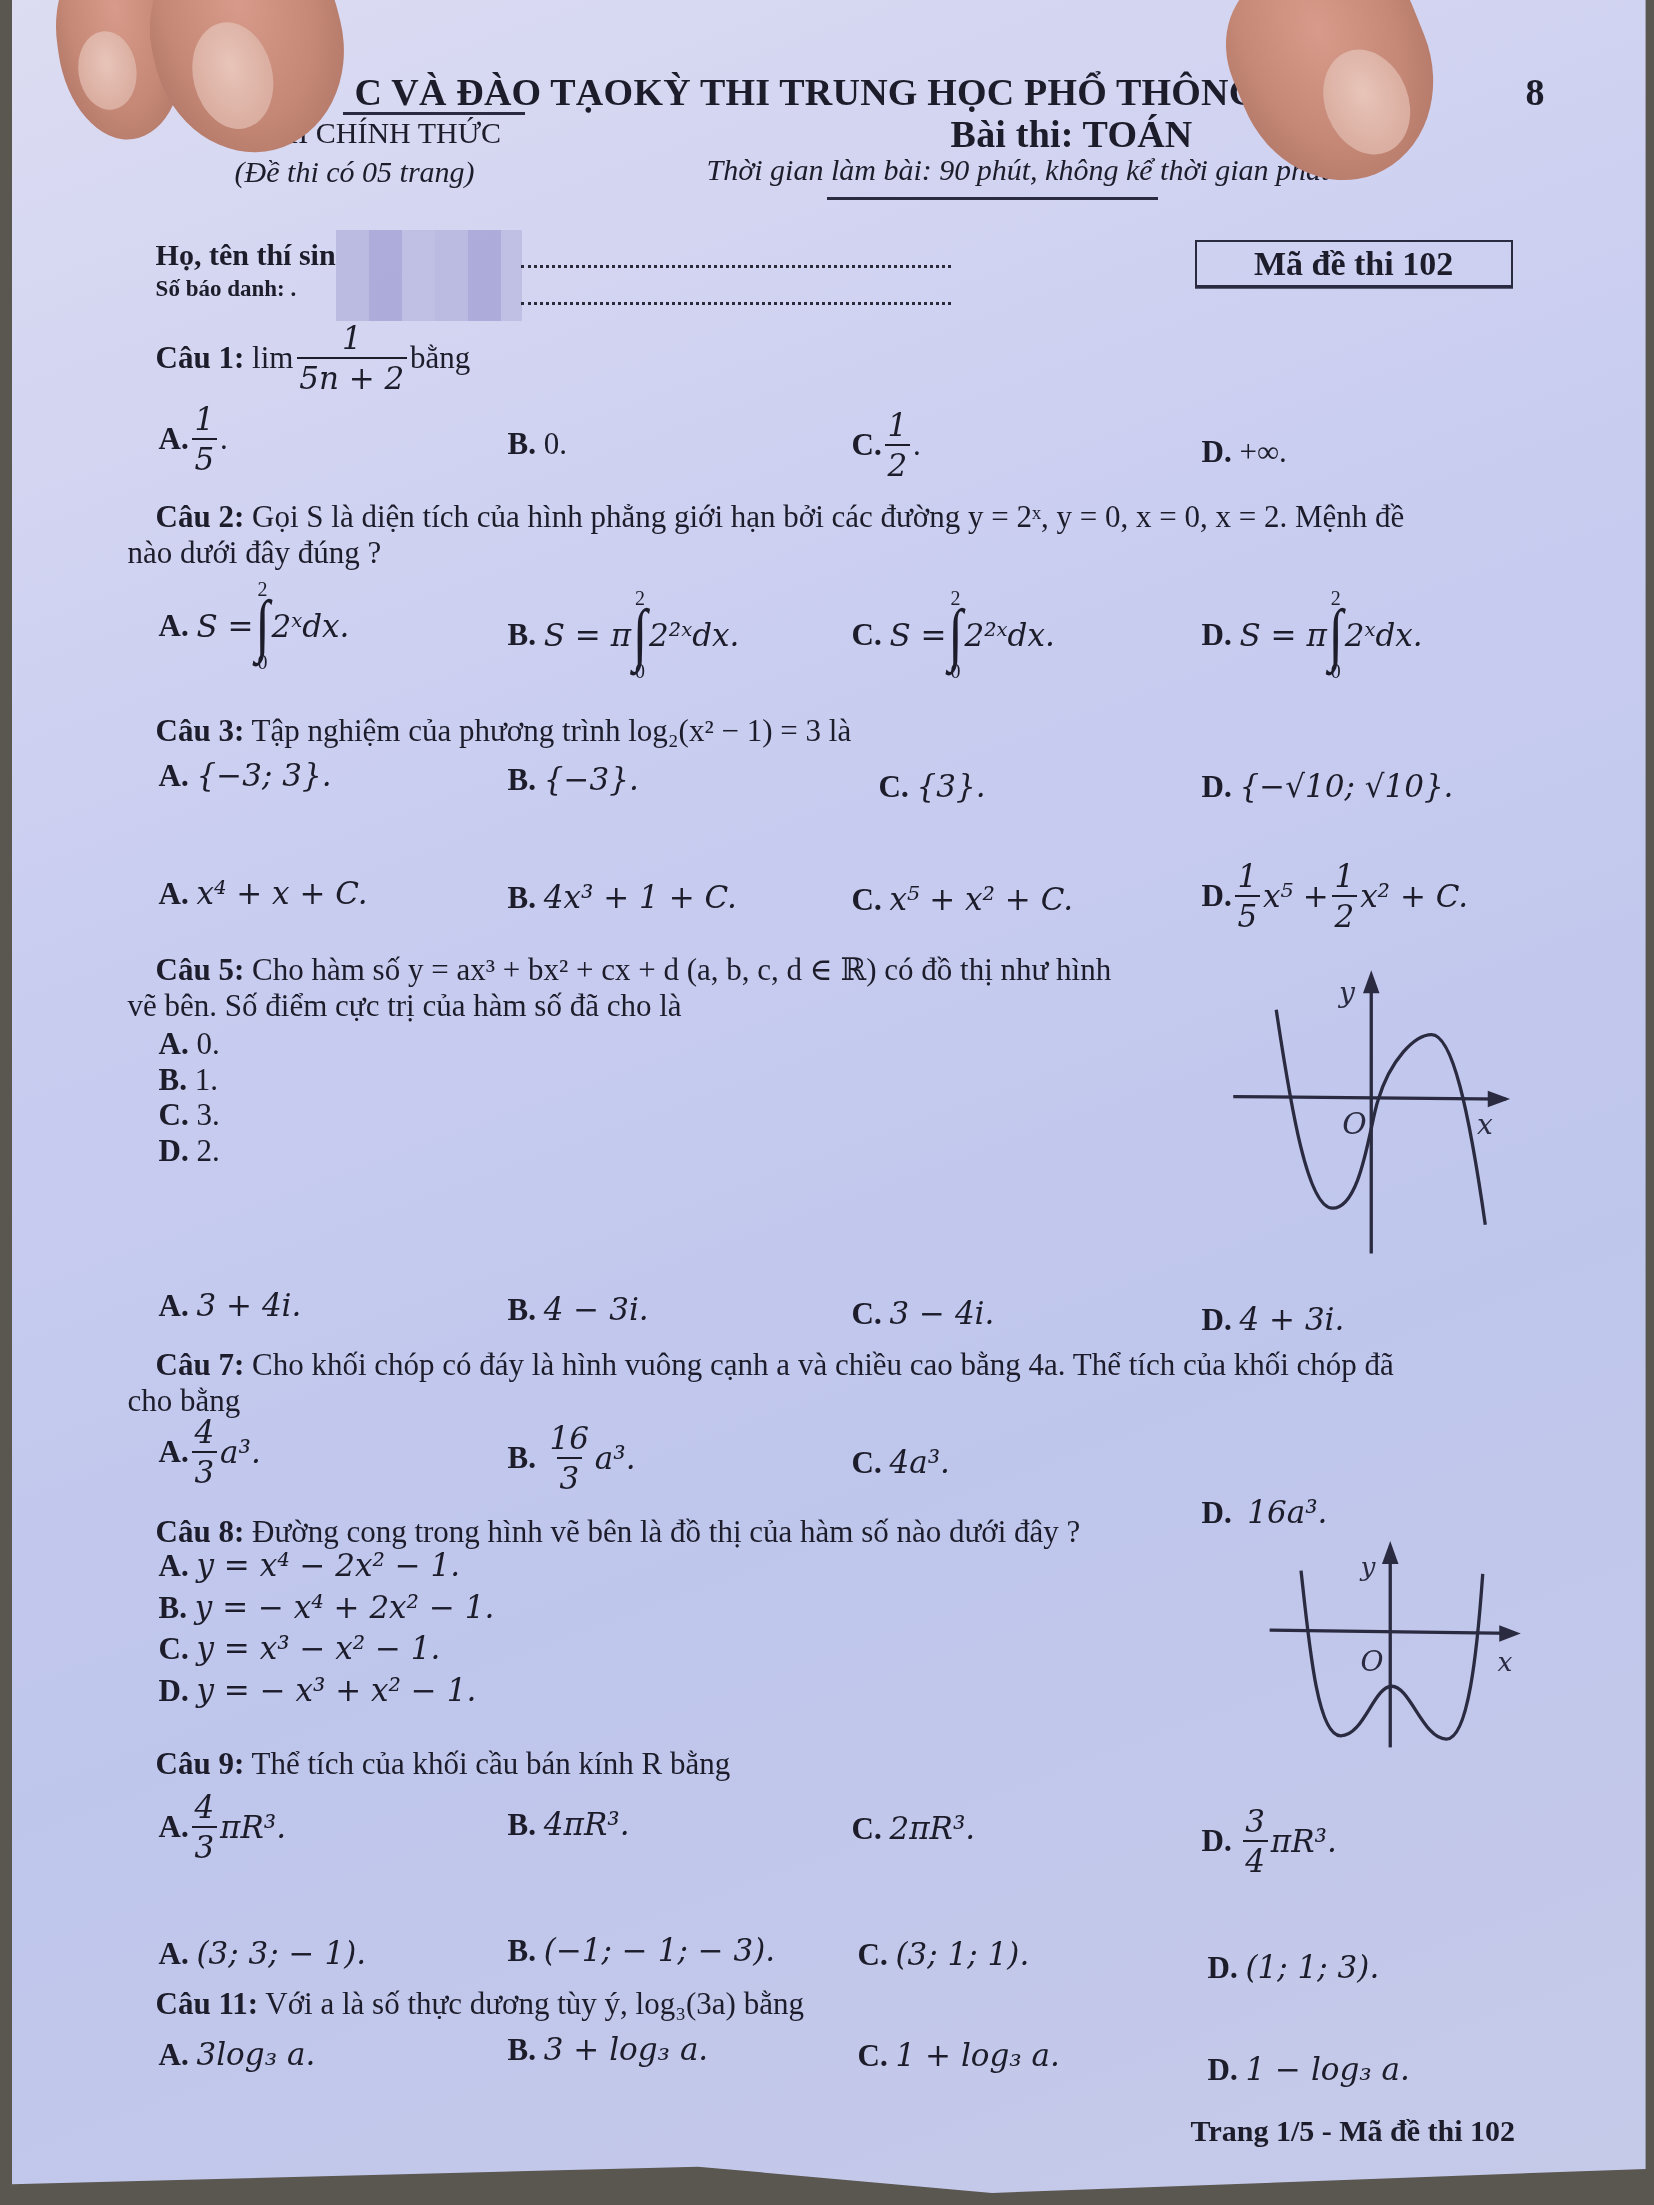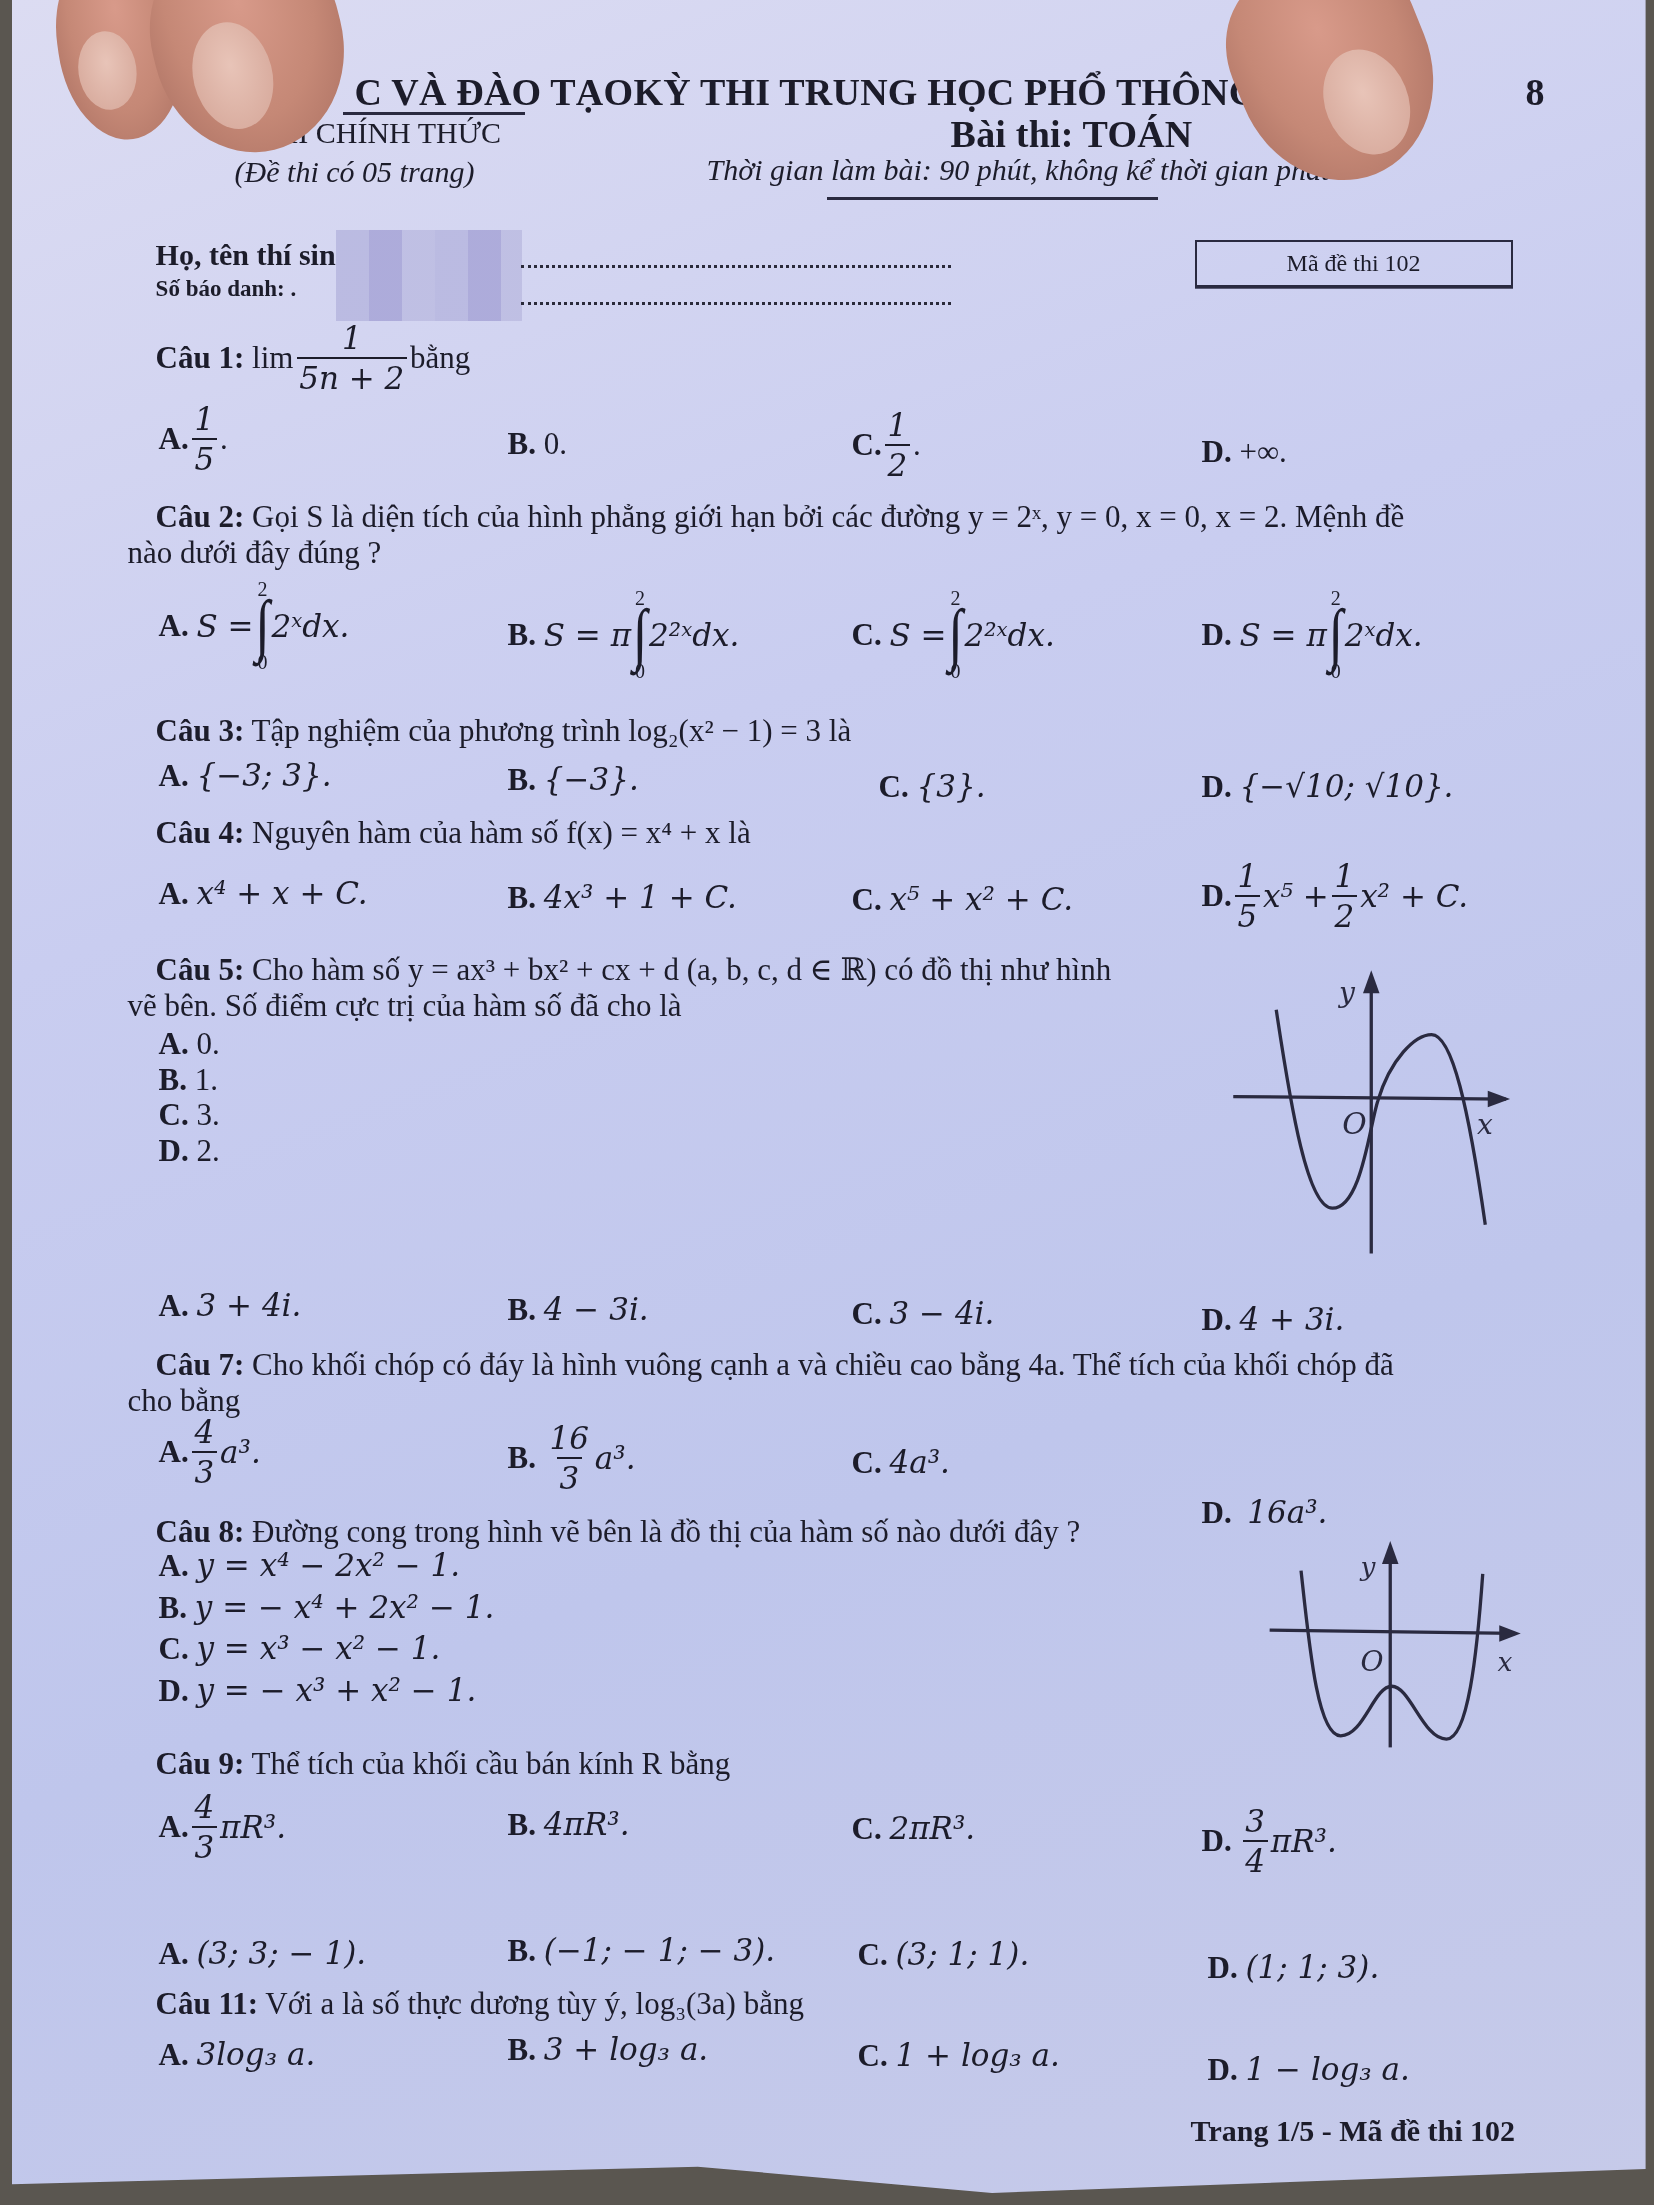--- a/index.html
+++ b/index.html
@@ -23,21 +23,21 @@
   .q { font-size:31px; line-height:36px; }
   .opt { font-size:31px; }
   .opt .lbl { font-weight:bold; }
   .math { font-family:"DejaVu Serif","Liberation Serif",serif; font-style:italic; }
   .frac { display:inline-flex; flex-direction:column; align-items:center; vertical-align:middle; line-height:1; margin:0 3.3px; }
   .frac .n { padding:0 2.5px 3.3px; }
   .frac .d { border-top:2.1px solid #1c1c2a; padding:3.3px 2.5px 0; }
   .int { display:inline-flex; flex-direction:column; align-items:center; vertical-align:middle; line-height:1; margin:0 1.7px; }
   .int .lim { font-size:20px; }
   .int .sig { font-size:53px; line-height:1; transform:scaleY(1.3); }
-  .boxcode { border:2.5px solid #2a2a40; box-shadow:0 1.7px 0 #2a2a40; text-align:center; font-weight:normal; font-size:24px; line-height:43px; }
+  .boxcode { border:2.5px solid #2a2a40; box-shadow:0 1.7px 0 #2a2a40; text-align:center; font-weight:bold; font-size:34px; line-height:43px; }
   .dots { border-bottom:3.3px dotted #2a2a3a; }
   .blur { background:repeating-linear-gradient(90deg,#b8b8e0 0 33px,#a9a7d8 33px 66px,#bdbde2 66px 99px); opacity:0.9; }
   .finger { position:absolute; background:radial-gradient(ellipse at 50% 30%,#d89a8a 0%,#c58876 55%,#a86e60 100%); }
   .nail { position:absolute; background:radial-gradient(ellipse at 50% 40%,#e8c4b8 0%,#d4a597 100%); border-radius:50%; }
   svg text { font-family:"DejaVu Serif",serif; font-style:italic; }
 </style>
 </head>
 <body>
 
 <div class="page">
@@ -142,24 +142,20 @@
 
   <div class="abs q" style="left:116px;top:713px;">
     <span class="b">Câu 3:</span>
     <span>Tập nghiệm của phương trình log₂(x² − 1) = 3 là</span>
   </div>
   <div class="abs opt" style="left:147px;top:757px;"><span class="lbl">A.</span> <span class="math">{−3; 3}.</span></div>
   <div class="abs opt" style="left:496px;top:761px;"><span class="lbl">B.</span> <span class="math">{−3}.</span></div>
   <div class="abs opt" style="left:867px;top:768px;"><span class="lbl">C.</span> <span class="math">{3}.</span></div>
   <div class="abs opt" style="left:1190px;top:768px;"><span class="lbl">D.</span> <span class="math">{−√10; √10}.</span></div>
 
-  <div class="abs q" style="left:116px;top:815px;">
-    <span class="b">Câu 4:</span>
-    <span>Nguyên hàm của hàm số f(x) = x⁴ + x là</span>
-  </div>
   <div class="abs opt" style="left:147px;top:875px;"><span class="lbl">A.</span> <span class="math">x⁴ + x + C.</span></div>
   <div class="abs opt" style="left:496px;top:879px;"><span class="lbl">B.</span> <span class="math">4x³ + 1 + C.</span></div>
   <div class="abs opt" style="left:840px;top:881px;"><span class="lbl">C.</span> <span class="math">x⁵ + x² + C.</span></div>
   <div class="abs opt" style="left:1190px;top:861px;display:flex;align-items:center;">
     <span class="lbl">D.</span>
     <span class="frac math">
         <span class="n">1</span>
         <span class="d">5</span>
       </span>
     <span class="math">x⁵ +</span>

